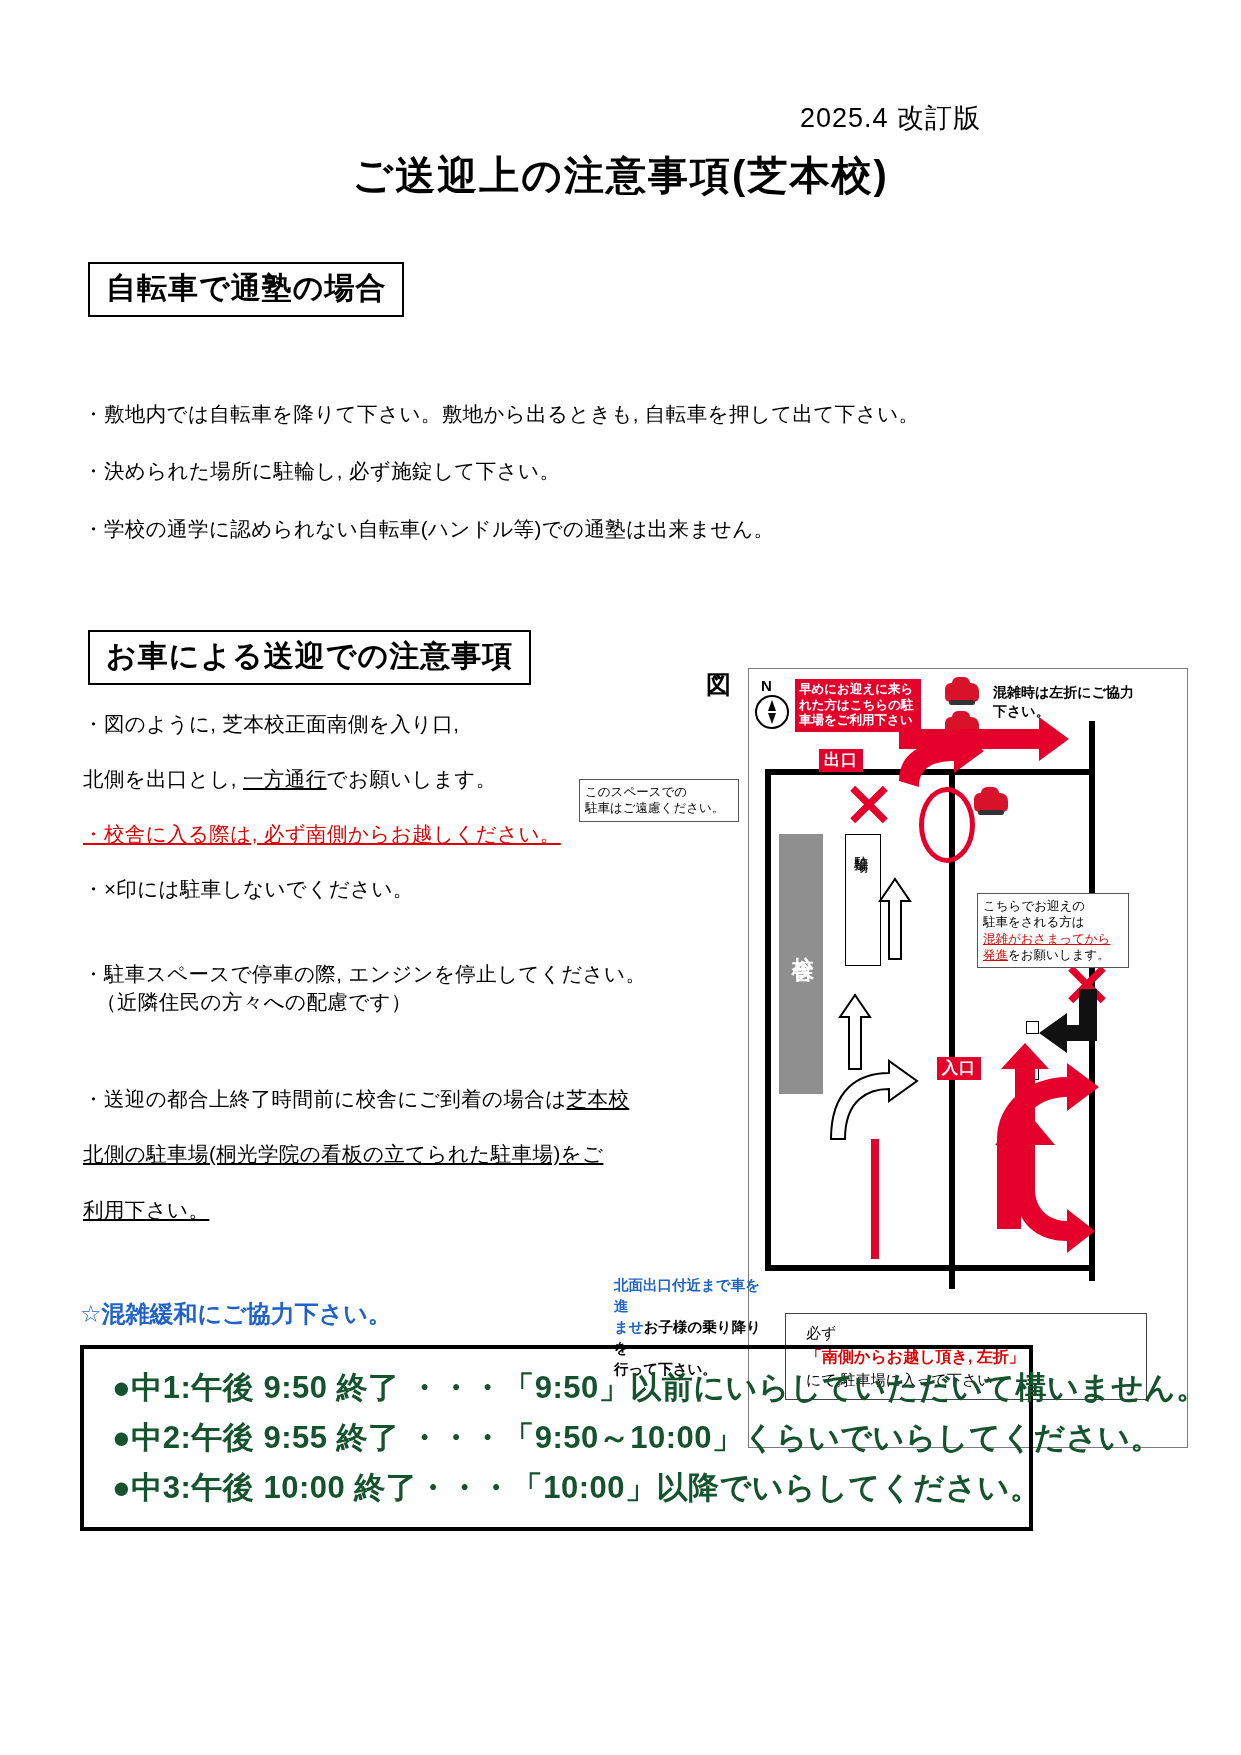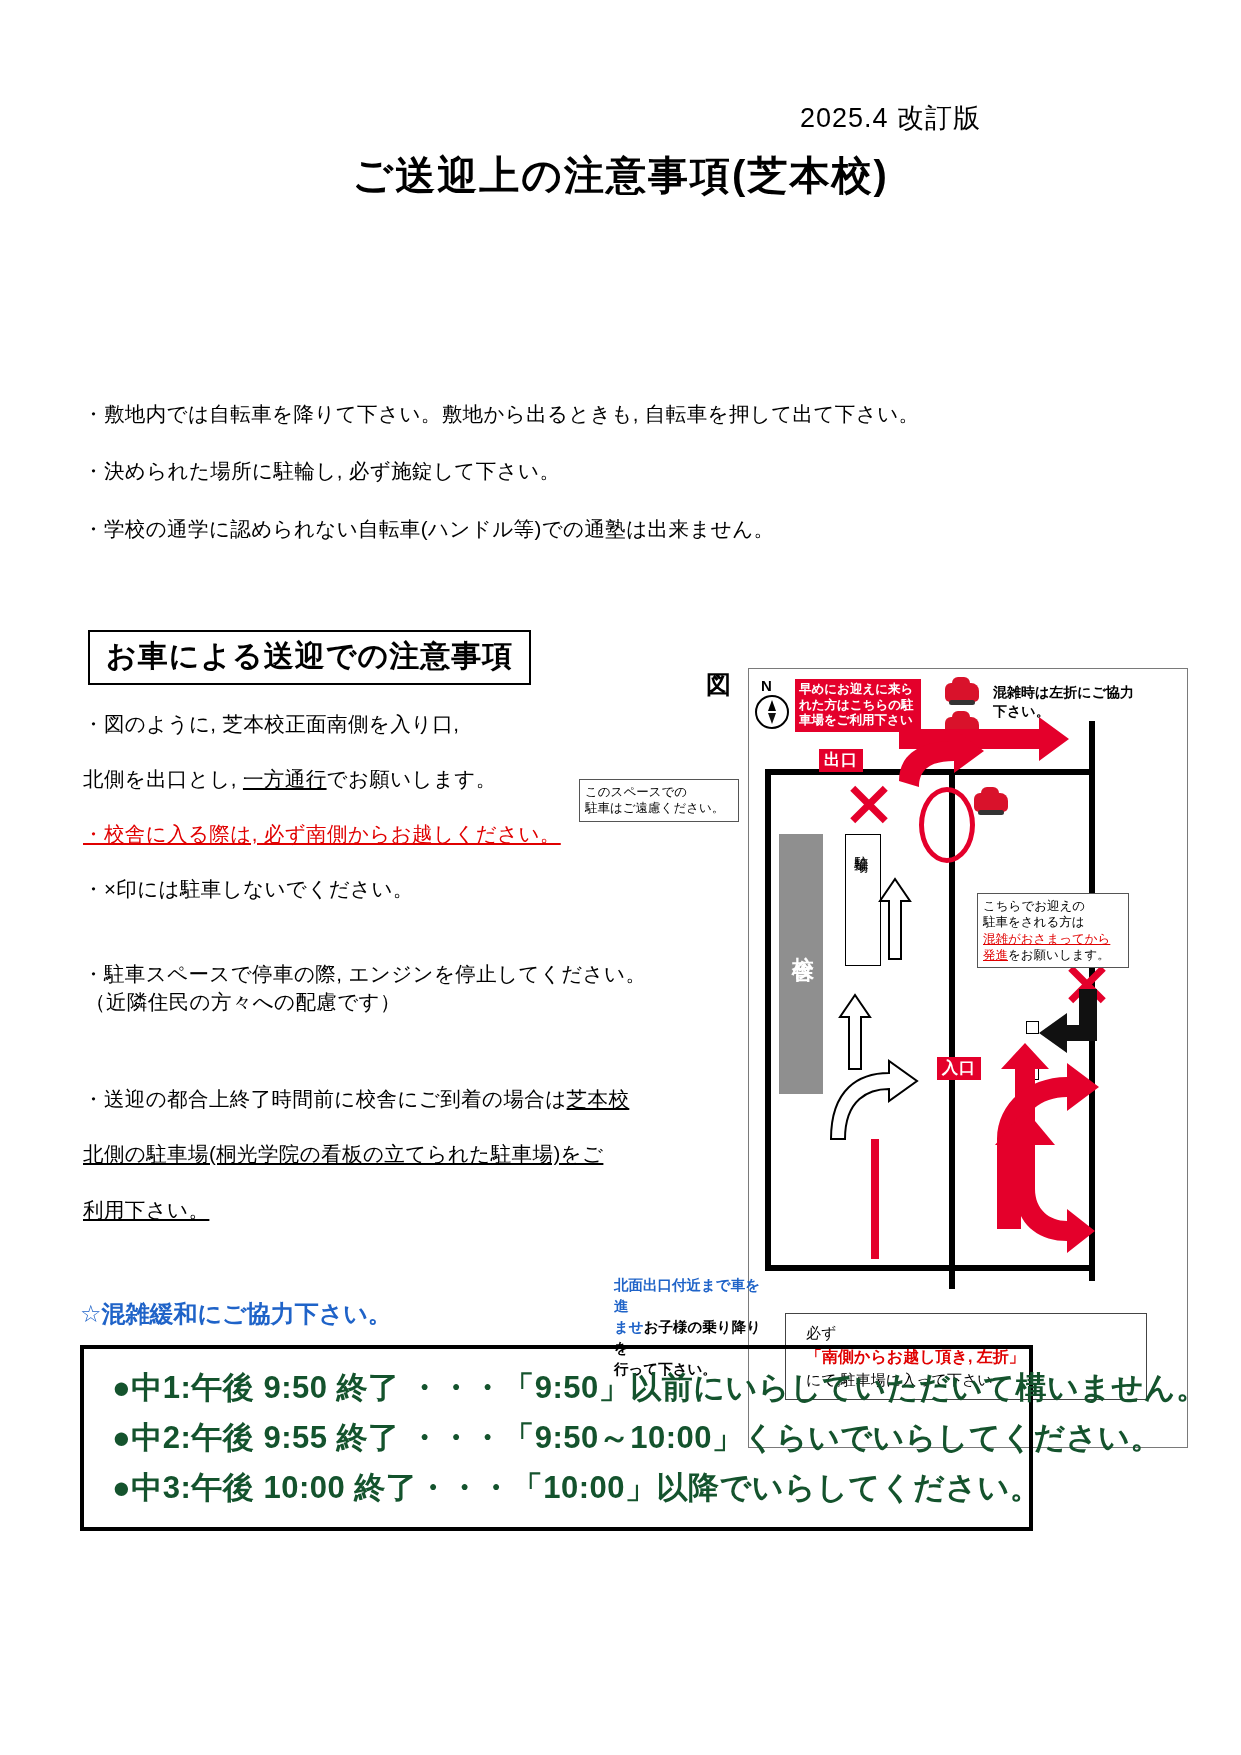--- a/index.html
+++ b/index.html
@@ -264,38 +264,39 @@
 </style>
 </head>
 <body>
 
 <div class="page">
 
   <div class="revision">2025.4 改訂版</div>
 
   <div class="doc-title">ご送迎上の注意事項(芝本校)</div>
 
+  <div class="section-head" id="head-bike">自転車で通塾の場合</div>
 
   <div class="bullet" style="top:400px; left:83px;">・敷地内では自転車を降りて下さい。敷地から出るときも, 自転車を押して出て下さい。</div>
   <div class="bullet" style="top:457px; left:83px;">・決められた場所に駐輪し, 必ず施錠して下さい。</div>
   <div class="bullet" style="top:515px; left:83px;">・学校の通学に認められない自転車(ハンドル等)での通塾は出来ません。</div>
 
   <div class="section-head" id="head-car">お車による送迎での注意事項</div>
 
   <div class="bullet" style="top:710px; left:83px;">・図のように, 芝本校正面南側を入り口,</div>
 
   <div class="bullet red-under" style="top:820px; left:83px;">・校舎に入る際は, 必ず南側からお越しください。</div>
 
   <div class="bullet" style="top:765px; left:83px;">
     <span>北側を出口とし, </span><span class="under">一方通行</span><span>でお願いします。</span>
   </div>
 
   <div class="bullet" style="top:875px; left:83px;">・×印には駐車しないでください。</div>
   <div class="bullet" style="top:960px; left:83px;text-align:center;">・駐車スペースで停車の際, エンジンを停止してください。</div>
-  <div class="bullet" style="top:988px; left:85px;">（近隣住民の方々への配慮です）</div>
+  <div class="bullet" style="top:988px; left:96px;">（近隣住民の方々への配慮です）</div>
 
   <div class="bullet" style="top:1085px; left:83px;">
     <span>・送迎の都合上終了時間前に校舎にご到着の場合は</span><span class="under">芝本校</span>
   </div>
   <div class="bullet under" style="top:1140px; left:83px;">北側の駐車場(桐光学院の看板の立てられた駐車場)をご</div>
   <div class="bullet under" style="top:1196px; left:83px;">利用下さい。</div>
 
   <div class="map-label">図</div>
 
   <div class="map-box">

